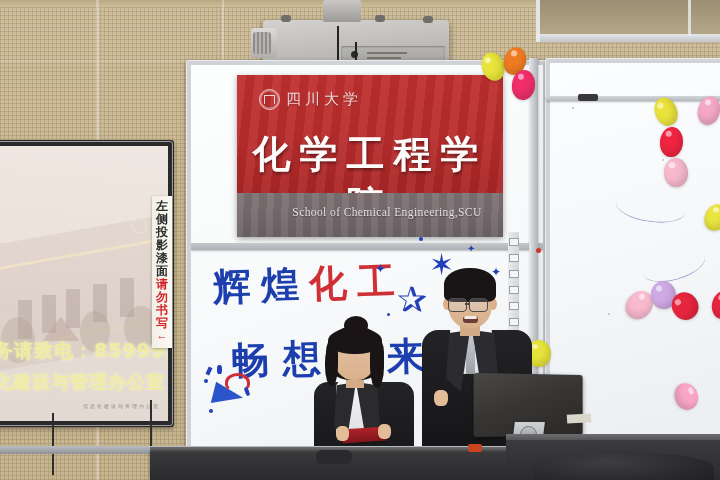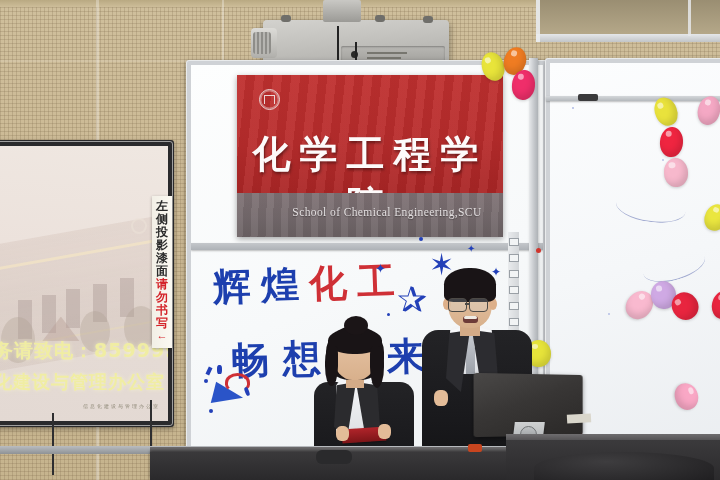--- a/index.html
+++ b/index.html
@@ -283,20 +283,21 @@
     <span class="sign-ch red">写</span>
     <span class="sign-arrow">←</span>
   </div>
 
   <div id="wbmain" class="frame">
     <div class="wb-surface">
 
       <div id="banner">
         <div class="banner-uni">
           <span class="uni-logo"></span>
+          <span class="uni-name">四川大学</span>
         </div>
         <div class="banner-main">化学工程学院</div>
         <div class="banner-gray">
           <div class="banner-eng">School of Chemical Engineering,SCU</div>
         </div>
       </div>
 
       <div class="wb-divider" style="top:178px;"></div>
 
       <div class="hw" id="hw1">

